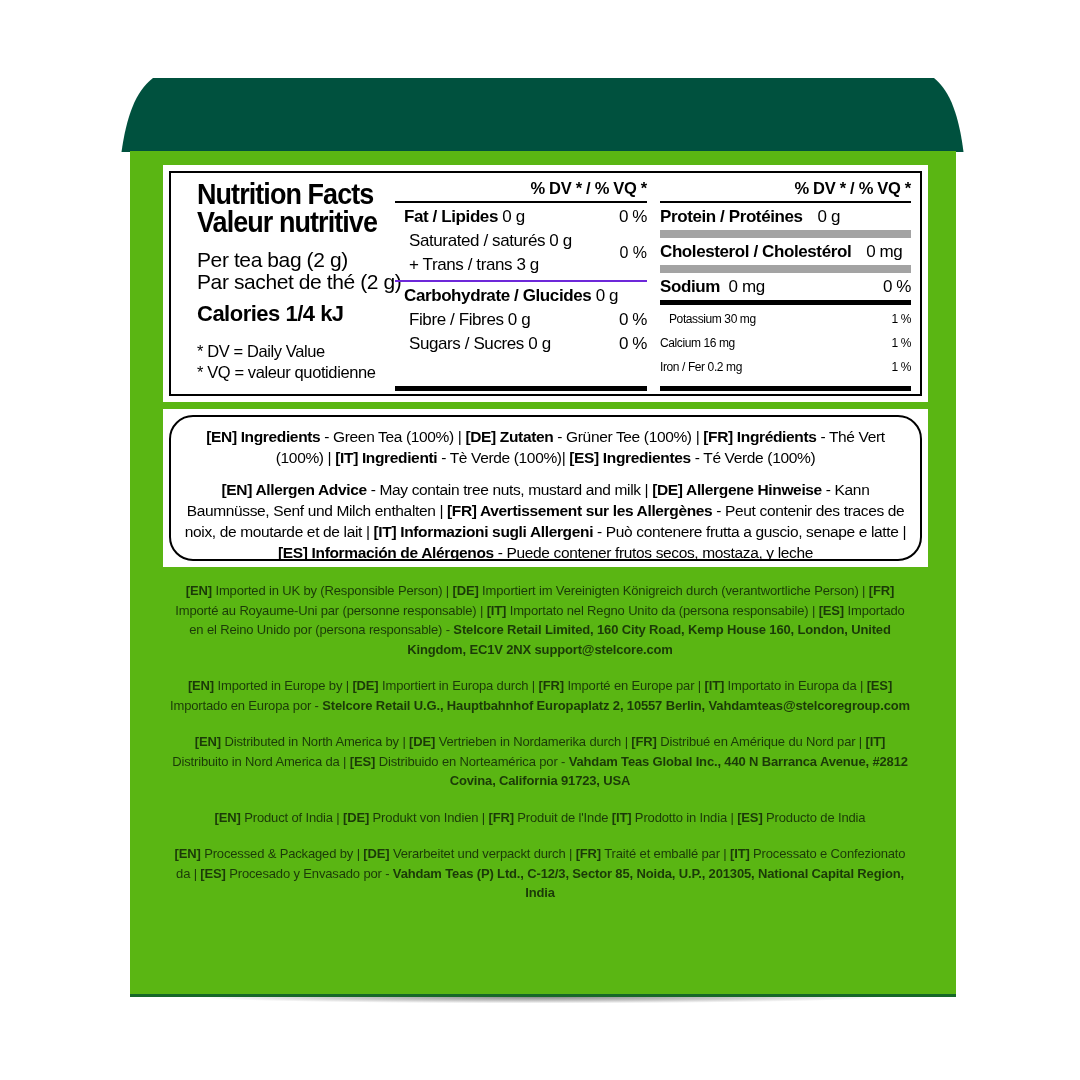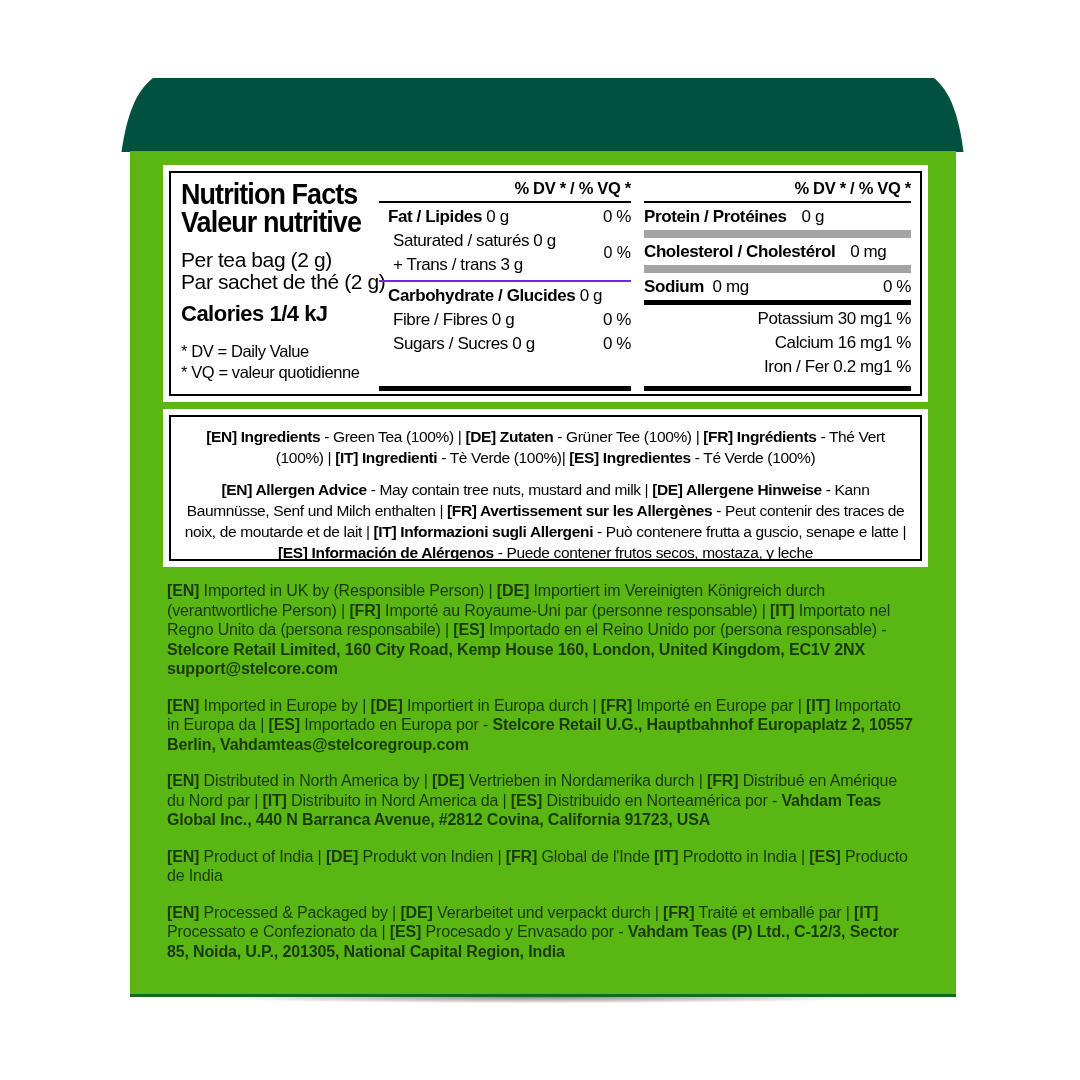--- a/index.html
+++ b/index.html
@@ -16,21 +16,21 @@
     position:absolute; left:130px; top:151px; width:826px; height:846px; z-index:2;
     background:#5AB613; border-bottom:3px solid rgba(0,77,48,0.75);
   }
 
   
   .panel { position:absolute; background:#ffffff; padding:6px; z-index:3; }
   .panel-inner { border:2px solid #000; width:100%; height:100%; }
 
   
   #nutrition-panel { left:163px; top:165px; width:765px; height:237px; }
-  #nutrition-panel .panel-inner { padding:6px 9px 3px 10px; display:flex; flex-direction:column; }
+  #nutrition-panel .panel-inner { padding:6px 9px 3px 26px; display:flex; flex-direction:column; }
   .nf-cols { display:flex; flex:1; align-items:stretch; }
   .nf-col-left { width:196px; padding-top:1px; }
   .nf-col-mid { width:252px; margin-left:2px; display:flex; flex-direction:column; border-bottom:5px solid #000; }
   .nf-col-right { flex:1; margin-left:13px; display:flex; flex-direction:column; border-bottom:5px solid #000; }
 
   .nf-title { font-size:29px; font-weight:bold; line-height:28px; letter-spacing:-1px;
               transform:scaleX(0.93); transform-origin:0 0; white-space:nowrap; }
   .nf-serving { font-size:21px; line-height:21.5px; margin-top:13px; letter-spacing:-0.4px; white-space:nowrap; }
   .nf-calories { font-size:22px; font-weight:bold; margin-top:9px; letter-spacing:-0.5px; }
   .nf-notes { font-size:16.5px; line-height:20.5px; margin-top:14px; letter-spacing:-0.4px; }
@@ -43,33 +43,33 @@
   .satblock { display:flex; justify-content:space-between; border-bottom:2px solid #6d28d9; padding-bottom:3px; }
   .satblock .lines { font-size:17px; line-height:24px; letter-spacing:-0.4px; padding-left:14px; }
   .satblock .pct { align-self:center; }
   .pad-top { padding-top:2px;margin-left:9px; }
   .r-row { display:flex; justify-content:flex-start; align-items:baseline;
            font-size:17px; line-height:27px; letter-spacing:-0.4px; }
   .r-row .val { margin-left:15px; }
   .r-between { justify-content:space-between; }
   .rule-thin { border-bottom:8px solid #a3a3a3; }
   .rule-thick { border-bottom:5px solid #000; }
-  .min-row { display:flex; justify-content:flex-end; font-size:17px; line-height:24px; letter-spacing:-0.4px; }
+  .min-row { display:flex; justify-content:space-between; font-size:12px; line-height:24px; letter-spacing:-0.4px; }
 
   .nf-footnote { text-align:center; font-size:16.5px; letter-spacing:-0.35px; padding:5px 0 2px 0; white-space:nowrap; }
 
   
   #ingredients-panel { left:163px; top:409px; width:765px; height:158px; }
   #ingredients-panel .panel-inner { padding:9px 10px; text-align:center;
-      font-size:15.5px; line-height:21px; letter-spacing:-0.35px; }
+      font-size:15.5px; line-height:21px; letter-spacing:-0.35px;border-radius:24px; }
   #ingredients-panel p + p { margin-top:11px; }
 
   
   #info-block { position:absolute; left:167px; top:581px; width:746px; z-index:3;
-      text-align:left; color:#1b3a08; font-size:16px; line-height:19.5px; letter-spacing:-0.15px; }
+      text-align:center; color:#1b3a08; font-size:13px; line-height:19.5px; letter-spacing:-0.15px; }
   #info-block p + p { margin-top:17px; }
 
   b { font-weight:bold; }
 </style>
 </head>
 <body>
 
 <div id="stage">
 
   <div id="pkg-shadow"></div>
@@ -162,17 +162,17 @@
     <div class="panel-inner">
       <p><b>[EN] Ingredients</b><span> - Green Tea (100%) | </span><b>[DE] Zutaten</b><span> - Grüner Tee (100%) | </span><b>[FR] Ingrédients</b><span> - Thé Vert (100%) | </span><b>[IT] Ingredienti</b><span> - Tè Verde (100%)| </span><b>[ES] Ingredientes</b><span> - Té Verde (100%)</span></p>
       <p><b>[EN] Allergen Advice</b><span> - May contain tree nuts, mustard and milk | </span><b>[DE] Allergene Hinweise</b><span> - Kann Baumnüsse, Senf und Milch enthalten | </span><b>[FR] Avertissement sur les Allergènes</b><span> - Peut contenir des traces de noix, de moutarde et de lait | </span><b>[IT] Informazioni sugli Allergeni</b><span> - Può contenere frutta a guscio, senape e latte | </span><b>[ES] Información de Alérgenos</b><span> - Puede contener frutos secos, mostaza, y leche</span></p>
     </div>
   </div>
 
   <div id="info-block">
     <p><b>[EN]</b><span> Imported in UK by (Responsible Person) | </span><b>[DE]</b><span> Importiert im Vereinigten Königreich durch (verantwortliche Person) | </span><b>[FR]</b><span> Importé au Royaume-Uni par (personne responsable) | </span><b>[IT]</b><span> Importato nel Regno Unito da (persona responsabile) | </span><b>[ES]</b><span> Importado en el Reino Unido por (persona responsable) - </span><b>Stelcore Retail Limited, 160 City Road, Kemp House 160, London, United Kingdom, EC1V 2NX support@stelcore.com</b></p>
     <p><b>[EN]</b><span> Imported in Europe by | </span><b>[DE]</b><span> Importiert in Europa durch | </span><b>[FR]</b><span> Importé en Europe par | </span><b>[IT]</b><span> Importato in Europa da | </span><b>[ES]</b><span> Importado en Europa por - </span><b>Stelcore Retail U.G., Hauptbahnhof Europaplatz 2, 10557 Berlin, Vahdamteas@stelcoregroup.com</b></p>
     <p><b>[EN]</b><span> Distributed in North America by | </span><b>[DE]</b><span> Vertrieben in Nordamerika durch | </span><b>[FR]</b><span> Distribué en Amérique du Nord par |  </span><b>[IT]</b><span> Distribuito in Nord America da | </span><b>[ES]</b><span> Distribuido en Norteamérica por - </span><b>Vahdam Teas Global Inc., 440 N Barranca Avenue, #2812 Covina, California 91723, USA</b></p>
-    <p><b>[EN]</b><span> Product of India | </span><b>[DE]</b><span> Produkt von Indien | </span><b>[FR]</b><span> Global de l'Inde </span><b>[IT]</b><span> Prodotto in India | </span><b>[ES]</b><span> Producto de India</span></p>
+    <p><b>[EN]</b><span> Product of India | </span><b>[DE]</b><span> Produkt von Indien | </span><b>[FR]</b><span> Produit de l'Inde </span><b>[IT]</b><span> Prodotto in India | </span><b>[ES]</b><span> Producto de India</span></p>
     <p><b>[EN]</b><span> Processed &amp; Packaged by | </span><b>[DE]</b><span> Verarbeitet und verpackt durch | </span><b>[FR]</b><span> Traité et emballé par | </span><b>[IT]</b><span> Processato e Confezionato da | </span><b>[ES]</b><span> Procesado y Envasado por - </span><b>Vahdam Teas (P) Ltd., C-12/3, Sector 85,  Noida, U.P., 201305, National Capital Region, India</b></p>
   </div>
 
 </div>
 
 </body></html>

